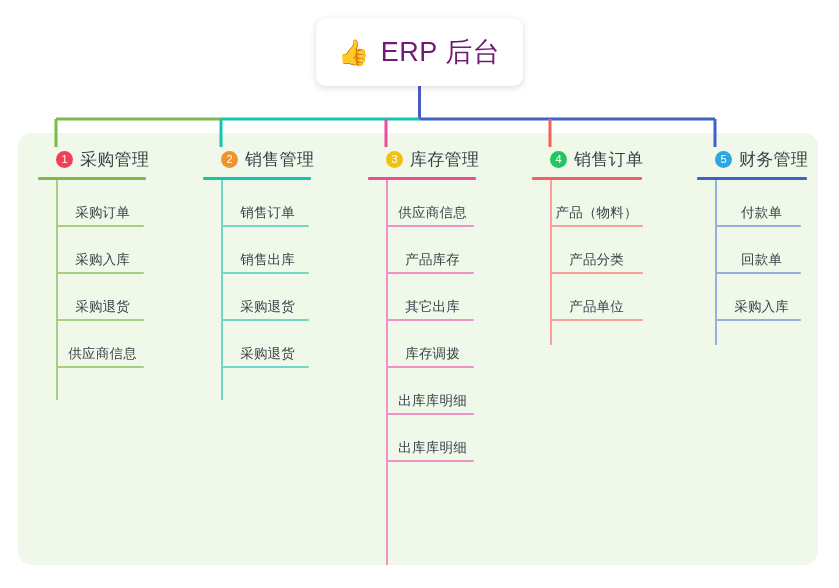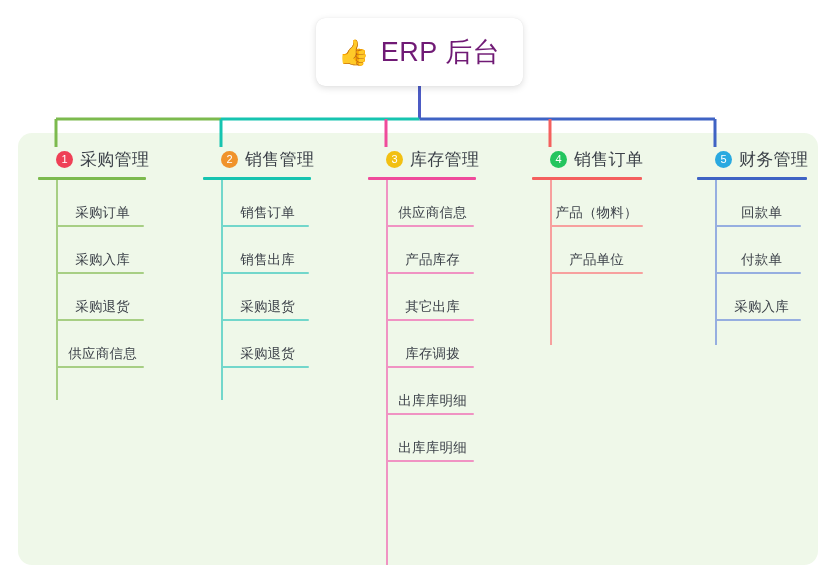--- a/index.html
+++ b/index.html
@@ -252,42 +252,46 @@
           <span class="branch-title">销售订单</span>
         </div>
         <div class="head-rule" style="width: 110px; background: rgb(244, 96, 94);"></div>
         <div class="sub-wrap">
           <div class="spine" style="background: rgb(247, 160, 158); height: 165px;"></div>
           <div class="sub-item">
             <span class="sub-label">产品（物料）</span>
             <div class="sub-rule" style="width: 93px; background: rgb(247, 160, 158);"></div>
           </div>
           <div class="sub-item">
+            <span class="sub-label">产品分类</span>
+            <div class="sub-rule" style="width: 93px; background: rgb(247, 160, 158);"></div>
+          </div>
+          <div class="sub-item">
             <span class="sub-label">产品单位</span>
             <div class="sub-rule" style="width: 93px; background: rgb(247, 160, 158);"></div>
           </div>
         </div>
       </div>
       <div class="branch" style="left: 697px;">
         <div class="branch-head">
           <span class="badge" style="background: rgb(41, 169, 224);">5</span>
           <span class="branch-title">财务管理</span>
         </div>
         <div class="head-rule" style="width: 110px; background: rgb(63, 99, 196);"></div>
         <div class="sub-wrap">
           <div class="spine" style="background: rgb(150, 174, 224); height: 165px;"></div>
           <div class="sub-item">
+            <span class="sub-label">付款单</span>
+            <div class="sub-rule" style="width: 86px; background: rgb(150, 174, 224);"></div>
+          </div>
+          <div class="sub-item">
             <span class="sub-label">回款单</span>
             <div class="sub-rule" style="width: 86px; background: rgb(150, 174, 224);"></div>
           </div>
           <div class="sub-item">
-            <span class="sub-label">付款单</span>
-            <div class="sub-rule" style="width: 86px; background: rgb(150, 174, 224);"></div>
-          </div>
-          <div class="sub-item">
             <span class="sub-label">采购入库</span>
             <div class="sub-rule" style="width: 86px; background: rgb(150, 174, 224);"></div>
           </div>
         </div>
       </div>
     </div>
 
 </div>
 
 </body></html>

